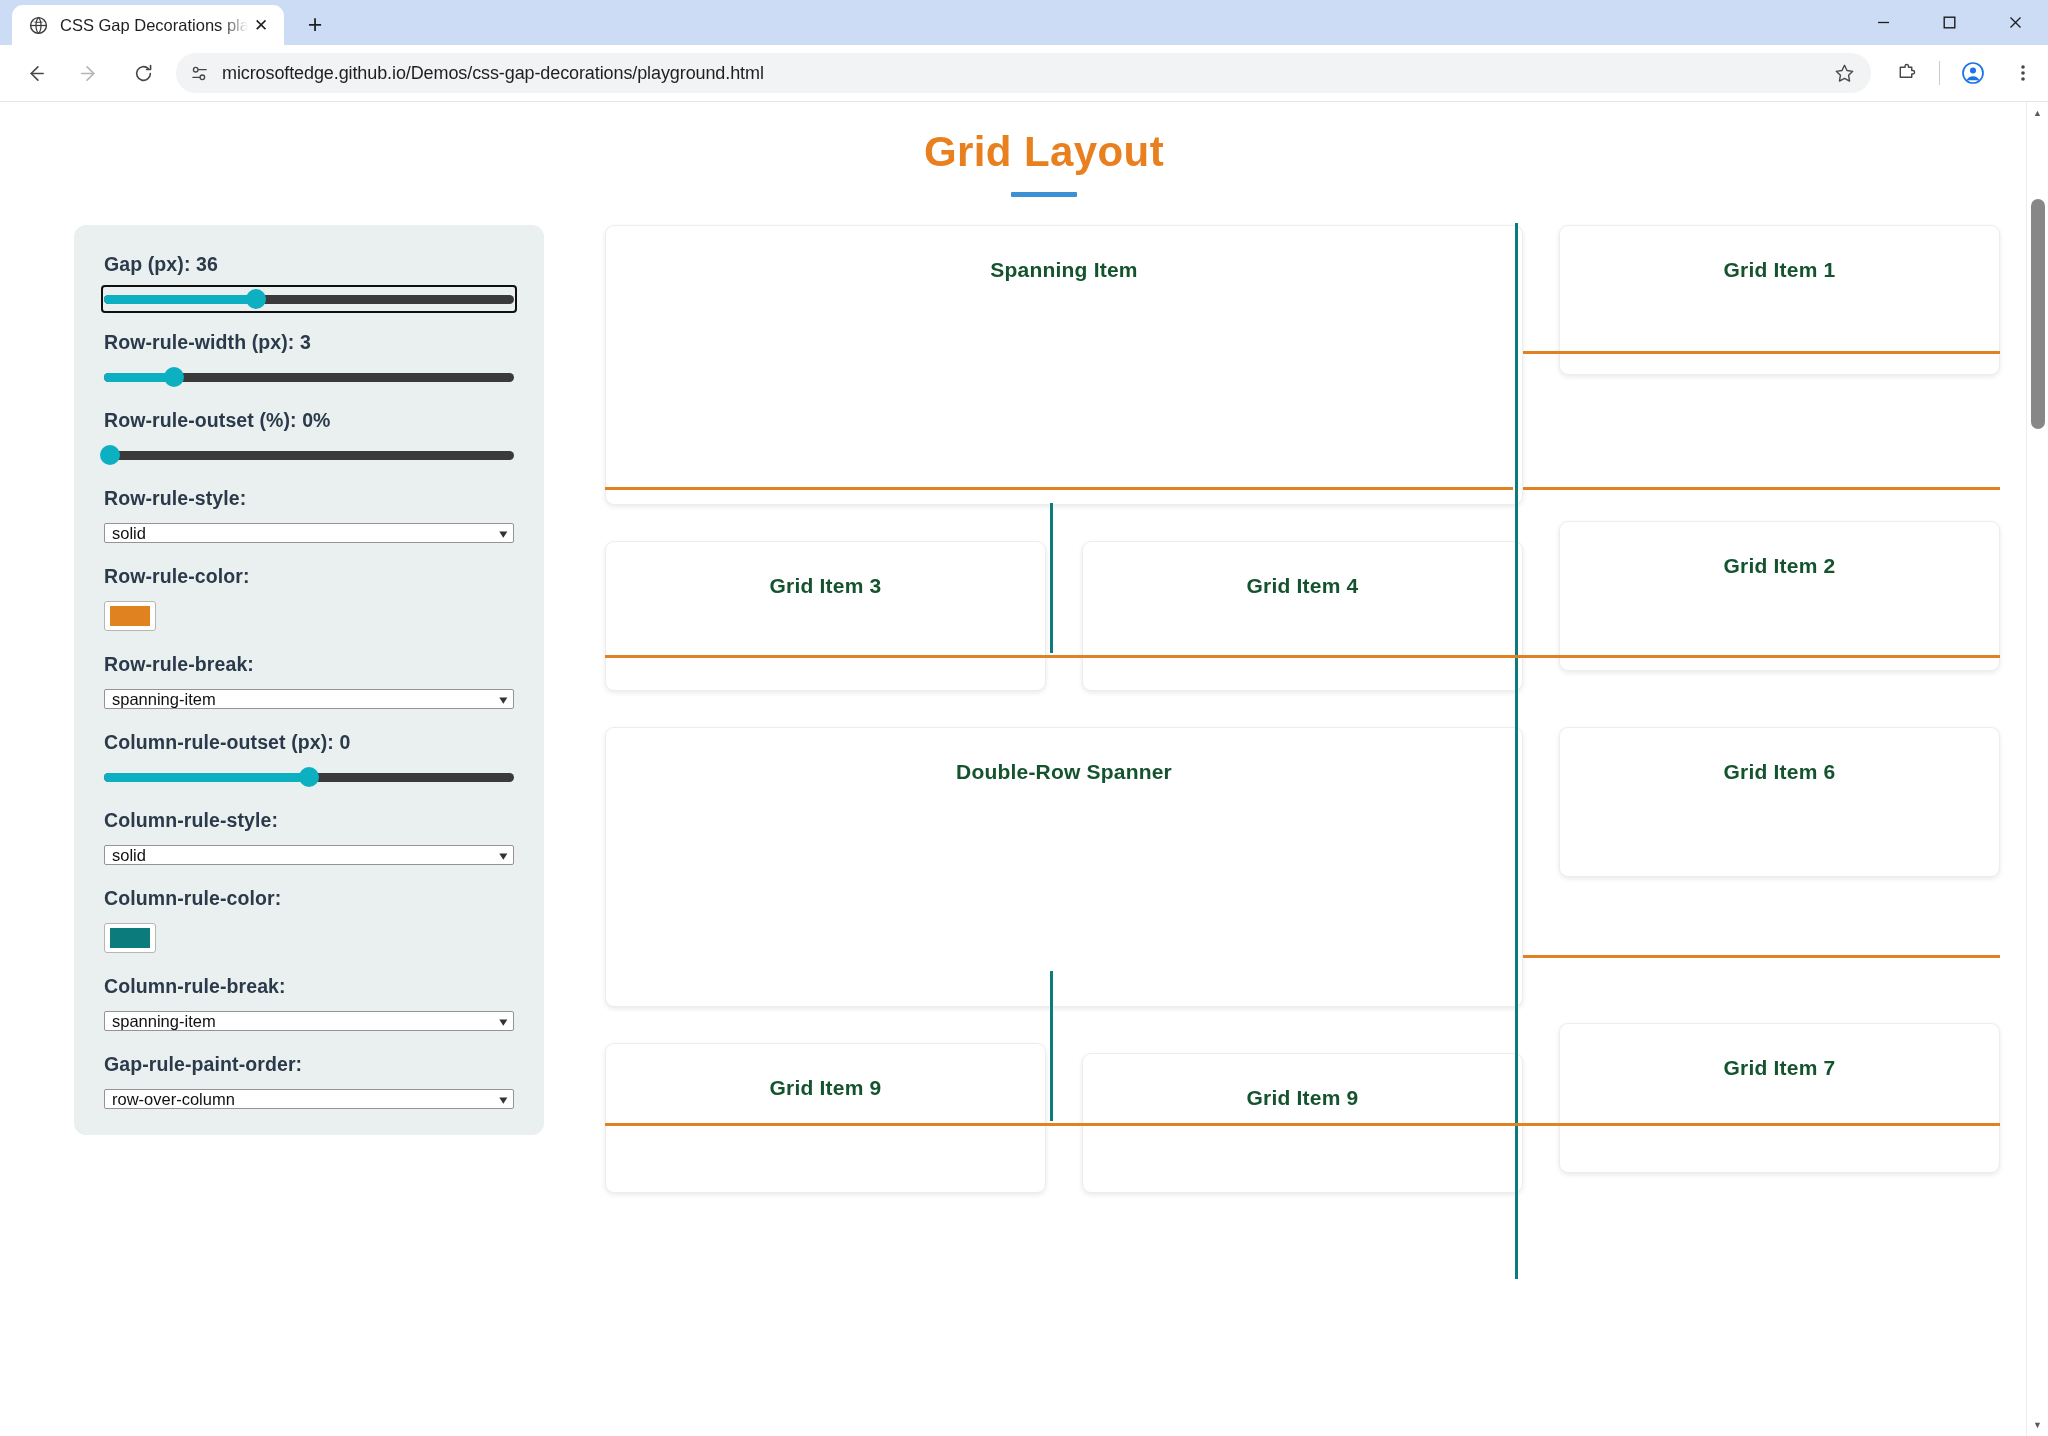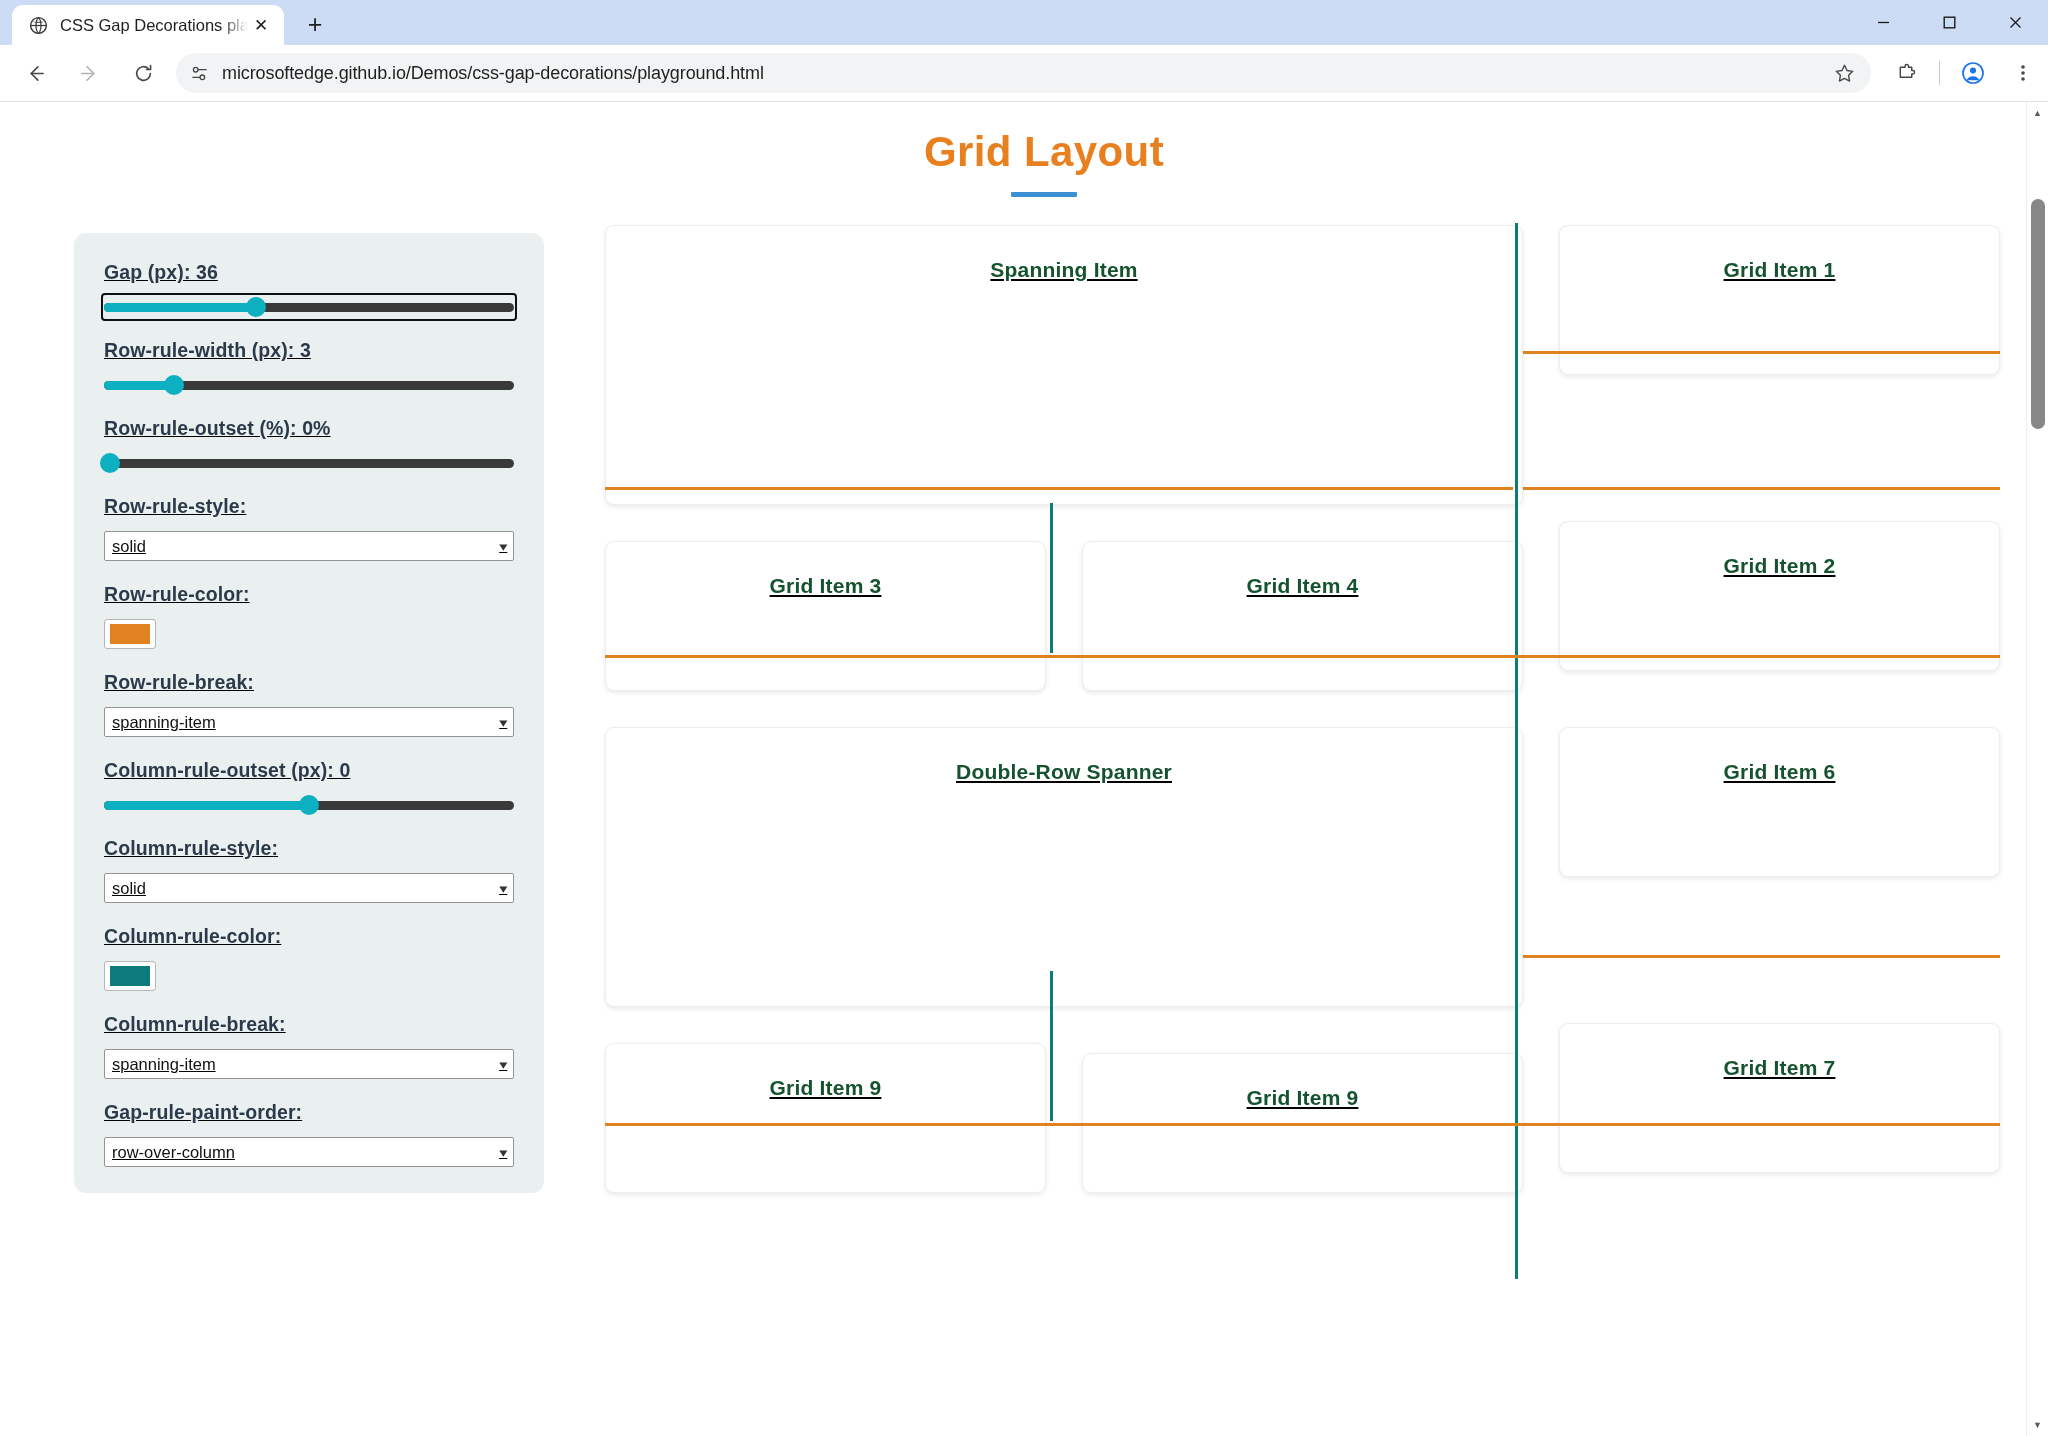--- a/index.html
+++ b/index.html
@@ -189,24 +189,23 @@
     width: 66px;
     height: 5px;
     background: #3b91d3;
     margin: 16px auto 0 auto;
     border-radius: 1px;
   }
 
   
   .content {
     display: flex;
-    align-items: flex-end;
+    align-items: flex-start;
     padding: 28px 48px 0 34px;
     gap: 61px;
-    text-decoration: underline;
   }
 
   
   .controls {
     flex: 0 0 470px;
     background: #eaeff0;
     border-radius: 12px;
     padding: 28px 30px 26px 30px;
   }
   .ctrl-label {
@@ -251,21 +250,21 @@
     width: 20px; height: 20px;
     top: 50%;
     transform: translate(-50%, -50%);
     background: #0cb0c0;
     border-radius: 50%;
   }
 
   
   .select {
     width: 100%;
-    height: 30px;
+    height: 20px;
     background: #ffffff;
     border: 1px solid #949494;
     border-radius: 2px;
     display: flex;
     align-items: center;
     justify-content: space-between;
     padding: 0 6px 0 7px;
     font-size: 16.5px;
     color: #101010;
   }

